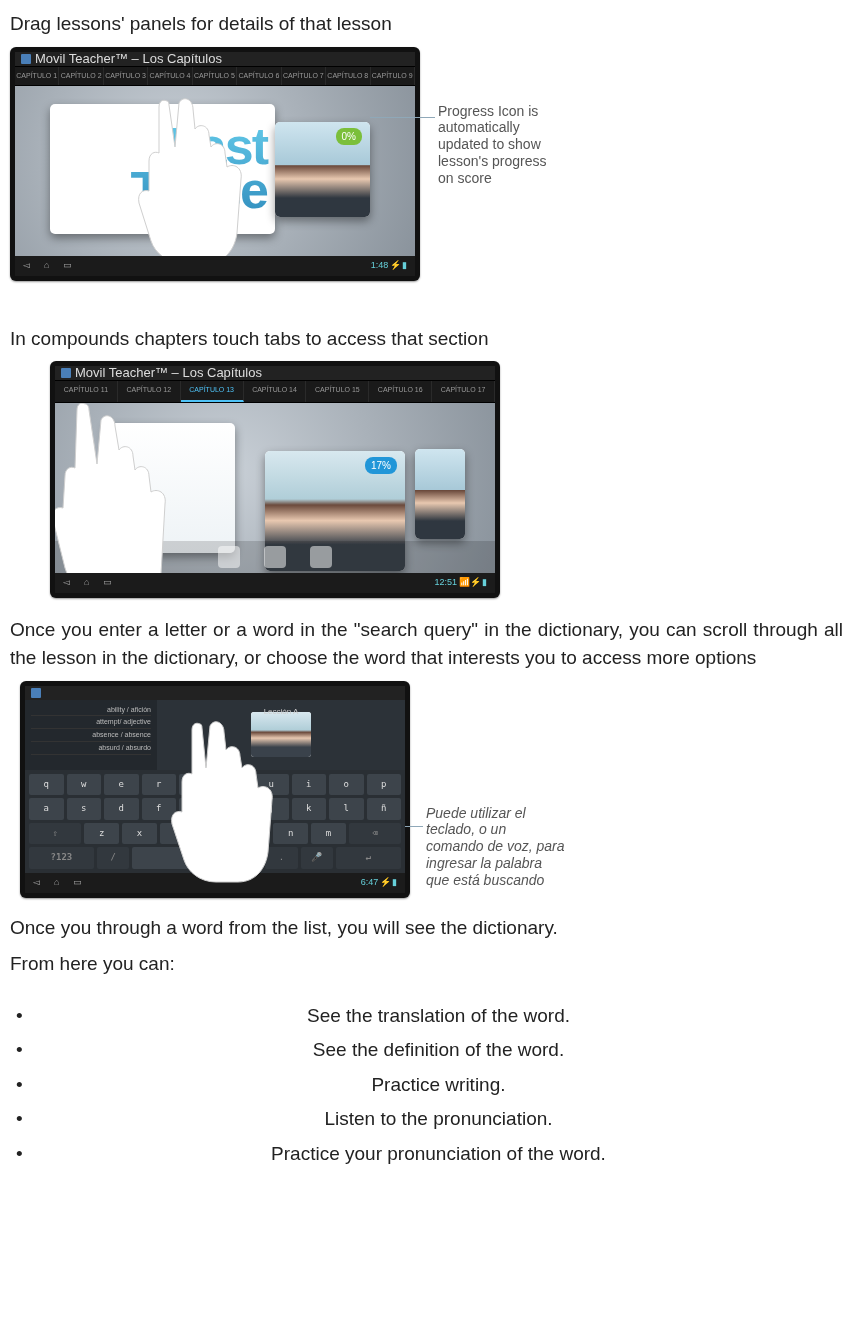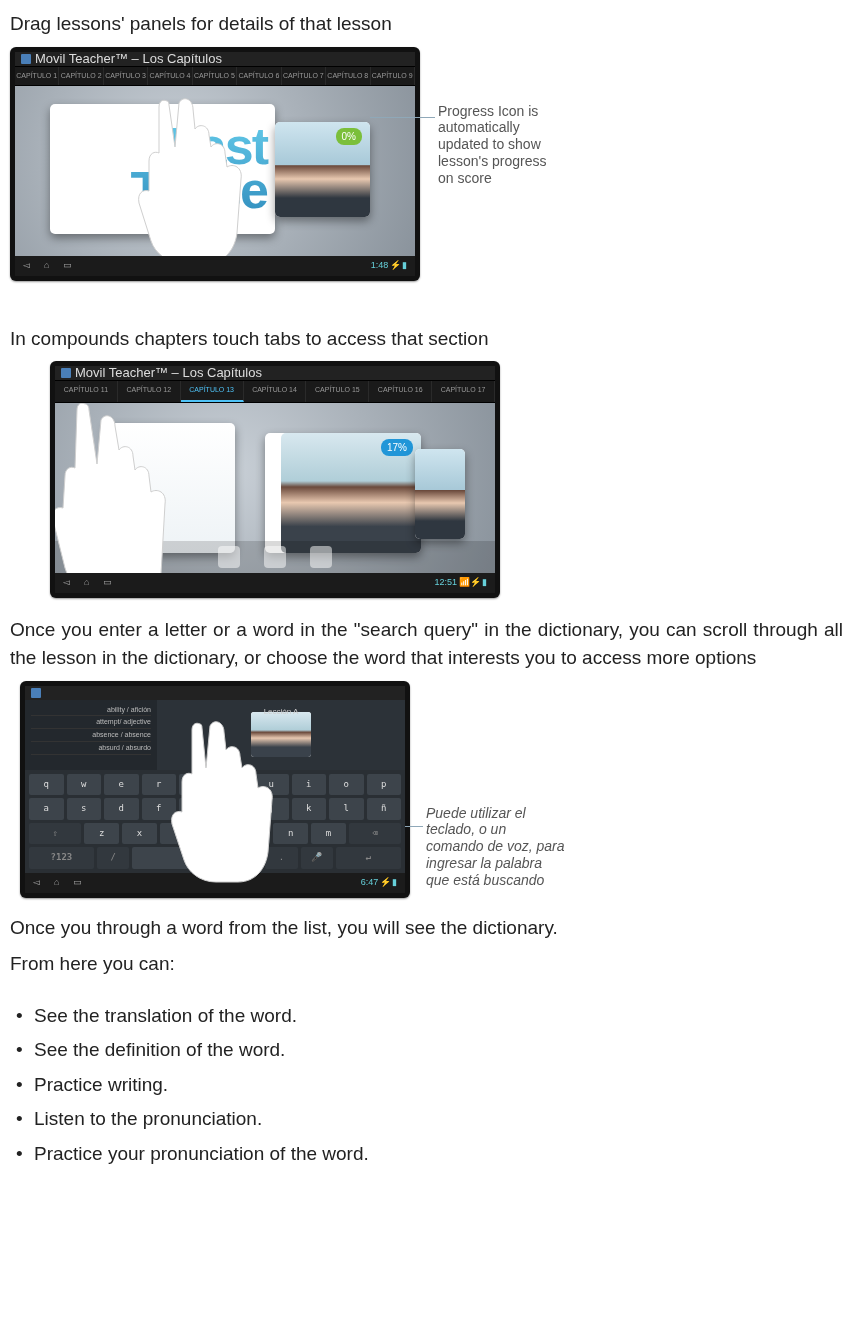--- a/index.html
+++ b/index.html
@@ -88,21 +88,21 @@
   .hand svg{display:block;}
   .callout-line{
     position:absolute;height:1px;background:#8fa8b8;z-index:4;
   }
   .callout-text{
     position:absolute;font-size:14px;color:#555;line-height:1.2;width:120px;
   }
   
   .content2{height:210px;}
   .content2 .card.big{left:50px;top:20px;width:130px;height:130px;}
-  .content2 .card.med{left:210px;top:30px;width:140px;height:120px;padding-left:16px;}
+  .content2 .card.med{left:210px;top:48px;width:140px;height:120px;}
   .content2 .card.sm{left:360px;top:46px;width:50px;height:90px;}
   .toolbar2{
     position:absolute;left:0;right:0;bottom:0;height:32px;background:rgba(0,0,0,0.15);
     display:flex;align-items:center;justify-content:center;gap:24px;
   }
   .toolbar2 .tbtn{
     width:22px;height:22px;border-radius:4px;background:rgba(255,255,255,0.5);
   }
   
   .sc3 .content{height:70px;background:#2c3238;display:flex;}
@@ -119,21 +119,21 @@
   .key{
     flex:1;background:#3d444b;color:#ddd;font-size:9px;text-align:center;padding:4px 0;border-radius:2px;
     font-family: monospace;
   }
   .key.wide{flex:1.5;}
   .key.wider{flex:2;font-weight:bold;}
   .key.space{flex:4;}
   .key.special{background:#32383e;color:#888;}
   .key.mic{background:#32383e;color:#4fc3f7;}
   ul.bullets{list-style:none;padding:0;margin:20px 0 0 0;}
-  ul.bullets li{padding:3px 0 3px 24px;position:relative;}
+  ul.bullets li{padding:3px 0 3px 24px;position:relative;text-align:center;}
   ul.bullets li::before{content:"•";position:absolute;left:6px;}
 </style>
 </head>
 <body>
 
 <p class="para">Drag lessons' panels for details of that lesson</p>
 
 <div class="screenshot-wrap" style="position:relative;height:260px;">
   <div class="tablet" style="width:400px;">
     <div class="statusbar">

